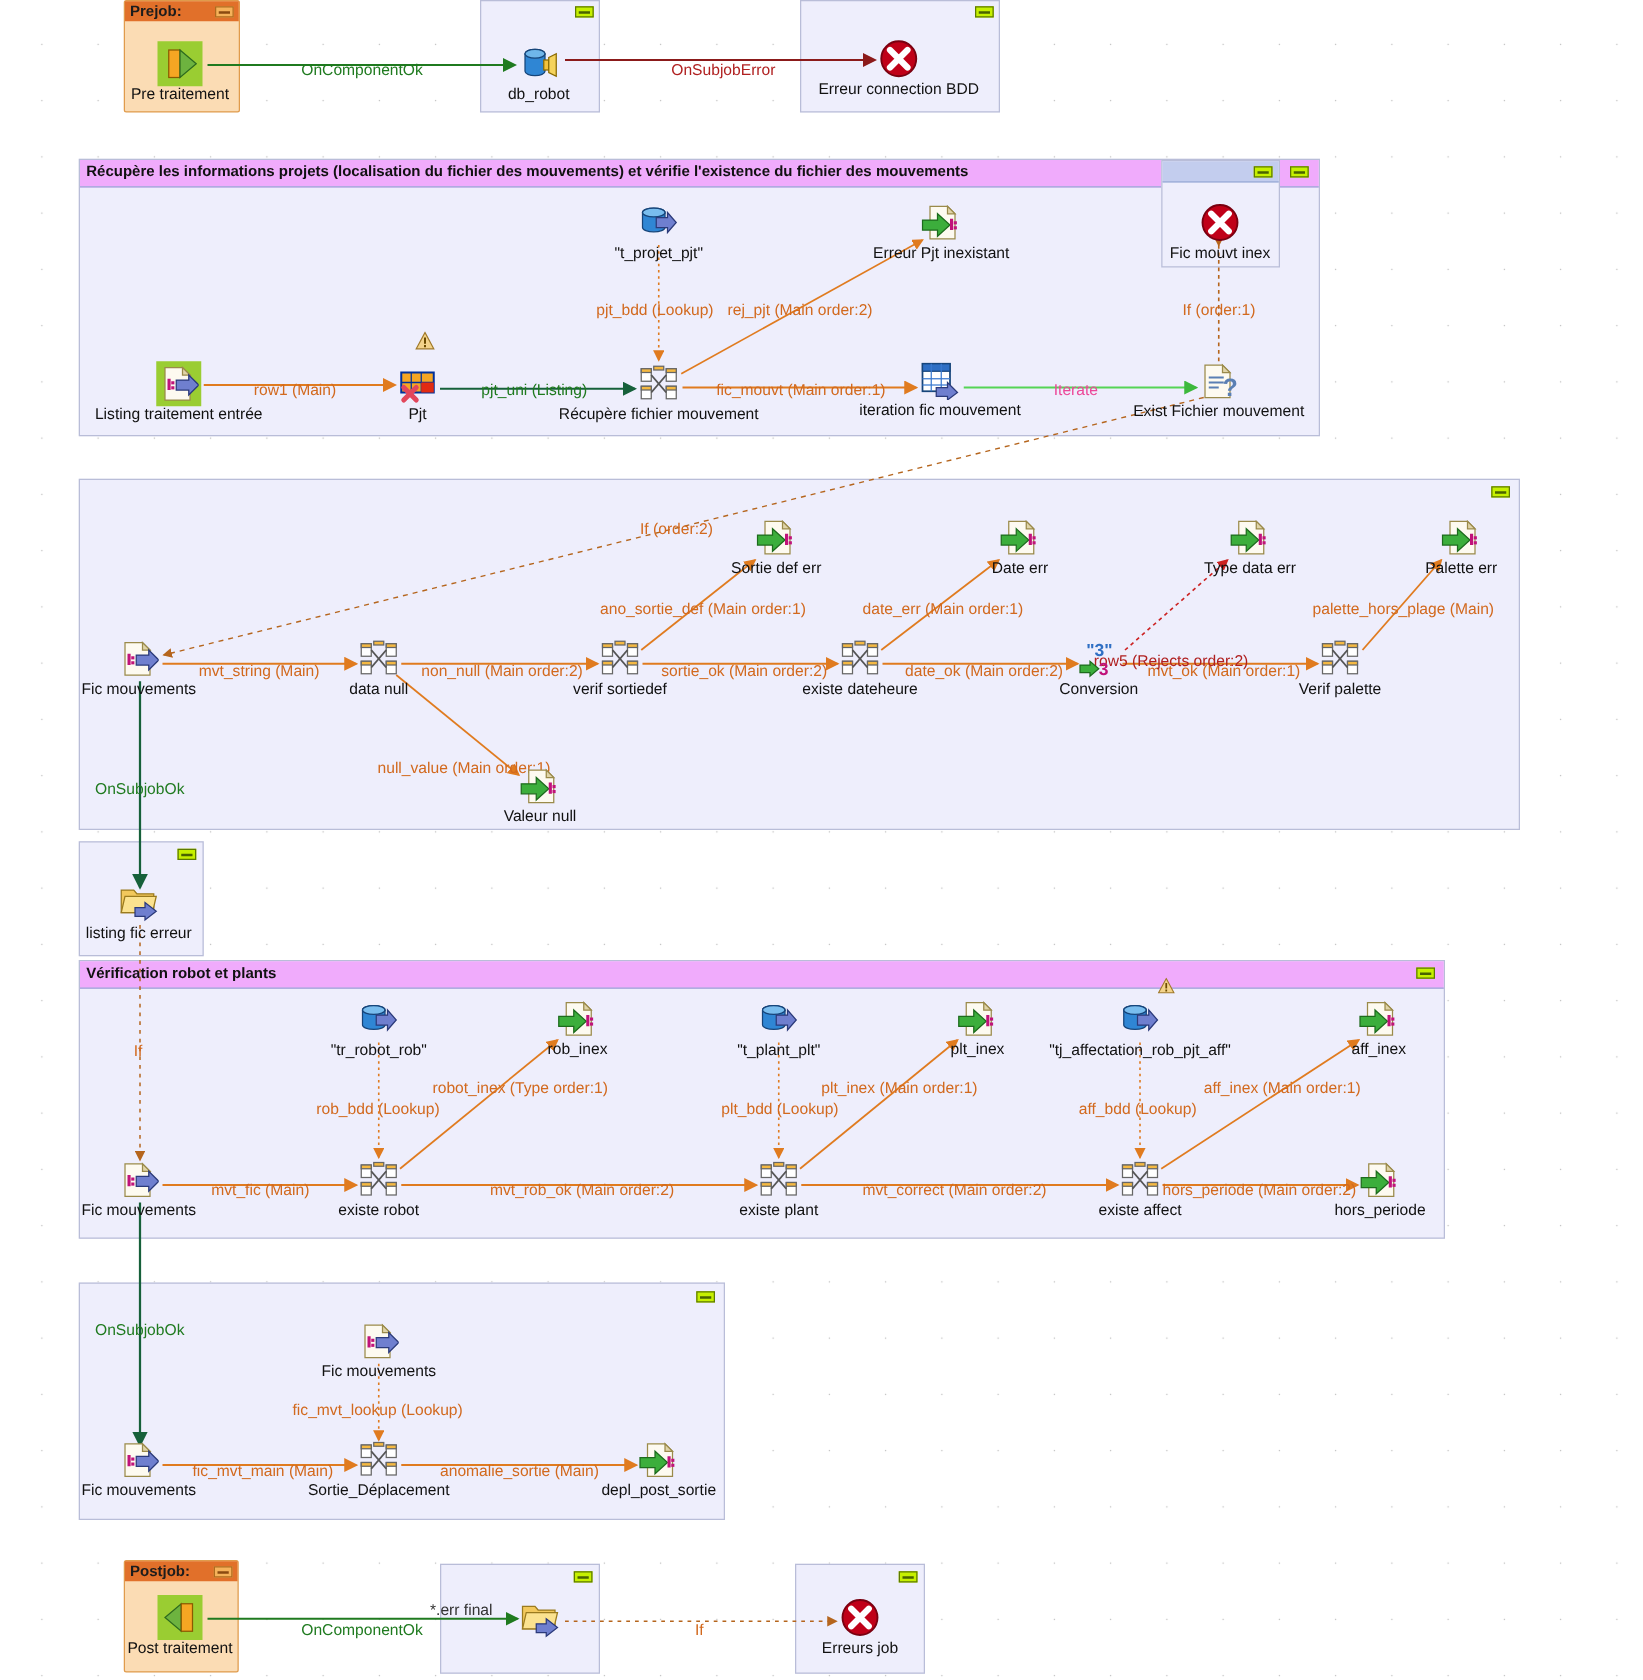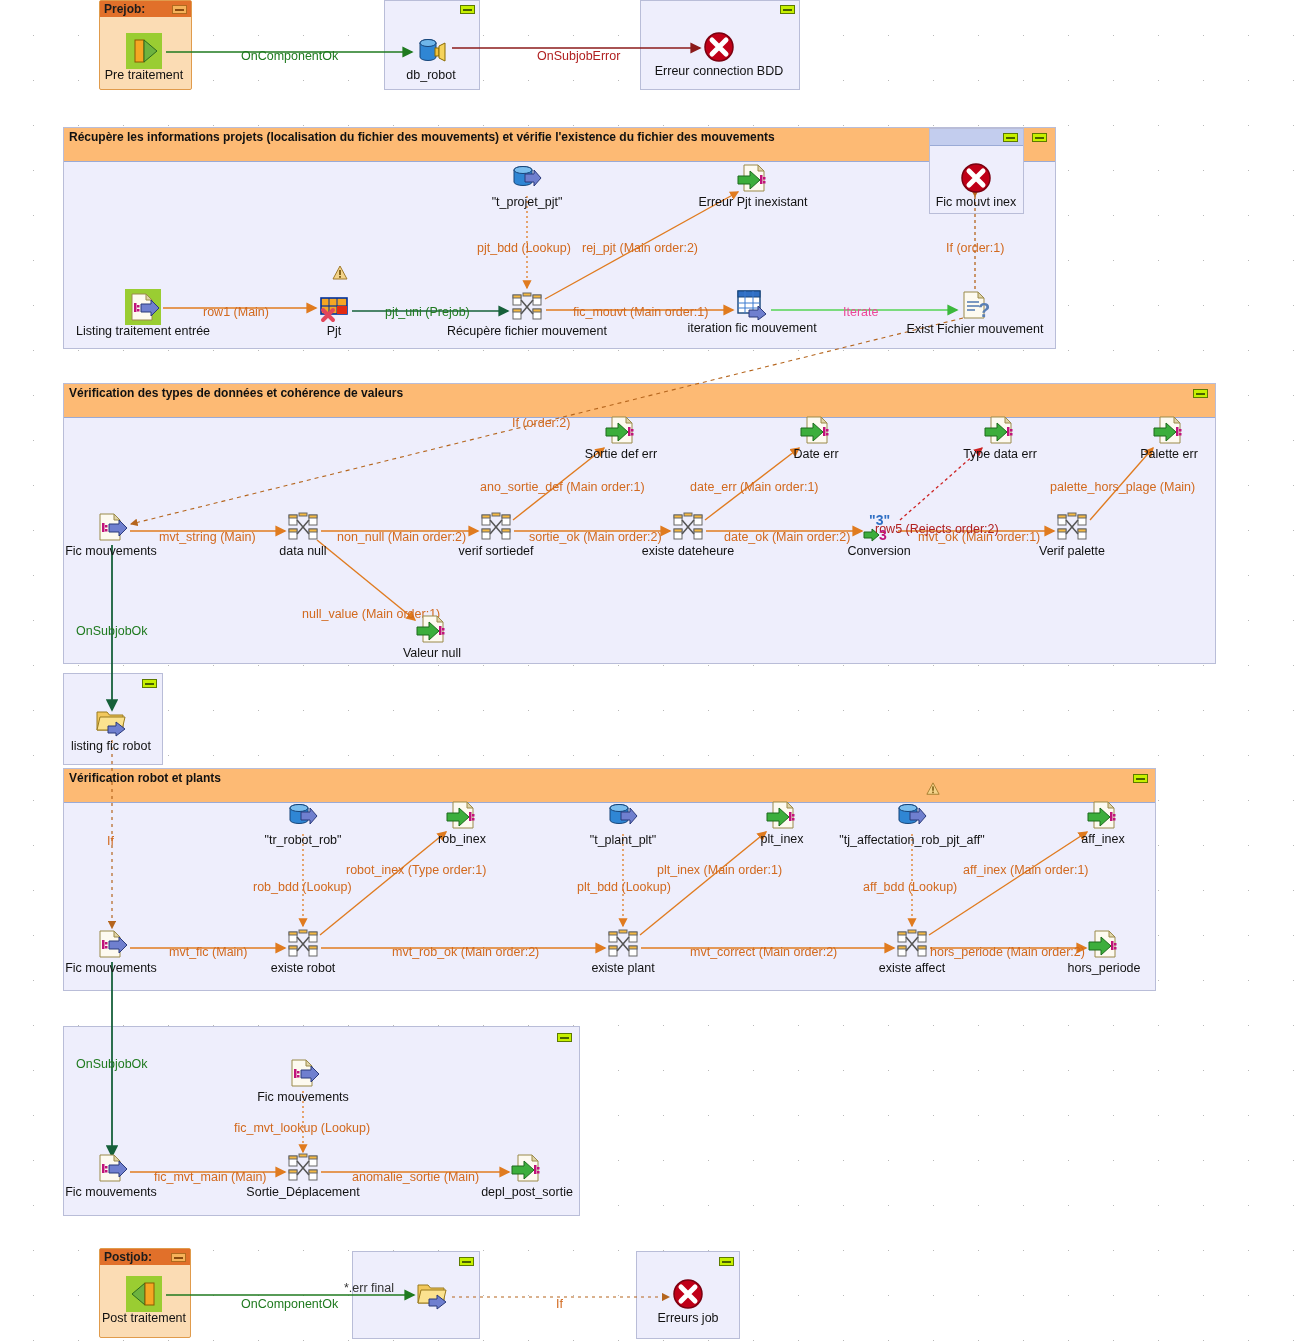--- a/index.html
+++ b/index.html
@@ -10,22 +10,22 @@
     background-image:radial-gradient(circle, #b8b8b8 0.7px, transparent 0.8px);
     background-size:45px 45px;
     background-position:11px 13px;
   }
   #canvas{position:absolute;left:0;top:0;width:1314px;height:1344px;}
   svg.links{position:absolute;left:0;top:0;width:1314px;height:1344px;pointer-events:none;}
 
   
   .subjob{position:absolute;background:#eeeefc;border:1px solid #b9bdd8;box-sizing:border-box;}
   .subjob.titled{background:#eeeefc;}
-  .sjtitle{position:absolute;left:0;top:0;right:0;height:34px;
-      background:#fdba74;border-bottom:1px solid #9aaad6;
+  .sjtitle{position:absolute;left:0;top:0;right:0;height:22px;
+      background:#f0abfc;border-bottom:1px solid #9aaad6;
       font-size:12px;font-weight:bold;color:#111;line-height:18px;padding-left:5px;
       white-space:nowrap;overflow:hidden;box-sizing:border-box;}
   .sjtitle.plain{background:#c3cdee;}
   .minbtn{position:absolute;width:15px;height:9px;background:#c6f000;border:1px solid #5d7a00;box-sizing:border-box;}
   .minbtn::after{content:"";position:absolute;left:2px;right:2px;top:3px;height:2px;background:#4a6300;}
 
   
   .jobbox{position:absolute;background:#fbdcb4;border:1px solid #e09b4c;box-sizing:border-box;border-radius:2px;}
   .jobbox .jbtitle{position:absolute;left:0;top:0;right:0;height:16px;background:#e1702a;
      color:#1c1c1c;font-size:12px;font-weight:bold;line-height:16px;padding-left:4px;box-sizing:border-box;}
@@ -71,21 +71,20 @@
   <div class="subjob titled" style="left:63px;top:127px;width:993px;height:222px;">
     <div class="sjtitle">Récupère les informations projets (localisation du fichier des mouvements) et vérifie l'existence du fichier des mouvements</div>
     <div class="minbtn" style="right:8px;top:5px;"></div>
   </div>
   <div class="subjob" style="left:929px;top:128px;width:95px;height:86px;">
     <div class="sjtitle plain" style="height:17px;"></div>
     <div class="minbtn" style="right:5px;top:4px;"></div>
   </div>
 
   <div class="subjob titled" style="left:63px;top:383px;width:1153px;height:281px;">
-    <div class="sjtitle">Vérification des types de données et cohérence de valeurs</div>
     <div class="minbtn" style="right:7px;top:5px;"></div>
   </div>
 
   <div class="subjob" style="left:63px;top:673px;width:100px;height:92px;">
     <div class="minbtn" style="right:5px;top:5px;"></div>
   </div>
 
   <div class="subjob titled" style="left:63px;top:768px;width:1093px;height:223px;">
     <div class="sjtitle">Vérification robot et plants</div>
     <div class="minbtn" style="right:7px;top:5px;"></div>
@@ -179,21 +178,21 @@
     <line x1="166" y1="1295" x2="414" y2="1295" stroke="#1f7a1f" stroke-width="1.6" marker-end="url(#ar-gr)"></line>
     <line x1="452" y1="1297" x2="669" y2="1297" stroke="#b5651d" stroke-width="1.2" stroke-dasharray="3,4" marker-end="url(#ar-br)"></line>
   </svg>
 
   <div class="llabel l-green" style="left:241px;top:49px;">OnComponentOk</div>
   <div class="llabel l-red" style="left:537px;top:49px;">OnSubjobError</div>
   <div class="llabel l-orange" style="left:477px;top:241px;">pjt_bdd (Lookup)</div>
   <div class="llabel l-orange" style="left:582px;top:241px;">rej_pjt (Main order:2)</div>
   <div class="llabel l-orange" style="left:946px;top:241px;">If (order:1)</div>
   <div class="llabel l-orange" style="left:203px;top:305px;">row1 (Main)</div>
-  <div class="llabel l-green" style="left:385px;top:305px;">pjt_uni (Prejob)</div>
+  <div class="llabel l-green" style="left:385px;top:305px;">pjt_uni (Listing)</div>
   <div class="llabel l-orange" style="left:573px;top:305px;">fic_mouvt (Main order:1)</div>
   <div class="llabel l-lime" style="left:843px;top:305px;">Iterate</div>
 
   <div class="llabel l-orange" style="left:512px;top:416px;">If (order:2)</div>
   <div class="llabel l-orange" style="left:159px;top:530px;">mvt_string (Main)</div>
   <div class="llabel l-orange" style="left:337px;top:530px;">non_null (Main order:2)</div>
   <div class="llabel l-orange" style="left:529px;top:530px;">sortie_ok (Main order:2)</div>
   <div class="llabel l-orange" style="left:724px;top:530px;">date_ok (Main order:2)</div>
   <div class="llabel l-orange" style="left:918px;top:530px;">mvt_ok (Main order:1)</div>
   <div class="llabel l-orange" style="left:480px;top:480px;">ano_sortie_def (Main order:1)</div>
@@ -551,21 +550,21 @@
   </div>
 
   <div class="node" style="left:111px;top:722px;">
     <div class="nicon">
       <svg viewBox="0 0 32 32" width="32" height="32">
         <path d="M2 6 h10 l2.5 3 H28 v15 H2 z" fill="#f2c85c" stroke="#9a7a1e"></path>
         <path d="M5 11 H30 l-3 13 H2 z" fill="#fbe28f" stroke="#9a7a1e"></path>
         <polygon points="13,20 21,20 21,16 30,23 21,30 21,27 13,27" fill="#6f7fcf" stroke="#2b3a7a"></polygon>
       </svg>
     </div>
-    <div class="nlabel">listing fic robot</div>
+    <div class="nlabel">listing fic erreur</div>
   </div>
 
   <div class="node" style="left:303px;top:816px;">
     <div class="nicon">
       <svg viewBox="0 0 32 32" width="32" height="32">
         <ellipse cx="12" cy="8" rx="9" ry="3.5" fill="#6fb6ea" stroke="#16457a"></ellipse>
         <path d="M3 8 v12 a9 3.5 0 0 0 18 0 V8" fill="#2f86d4" stroke="#16457a"></path>
         <ellipse cx="12" cy="8" rx="9" ry="3.5" fill="#79bdee" stroke="#16457a"></ellipse>
         <polygon points="14,12 23,12 23,8 30,16 23,24 23,20 14,20" fill="#6f7fcf" stroke="#2b3a7a"></polygon>
       </svg>

